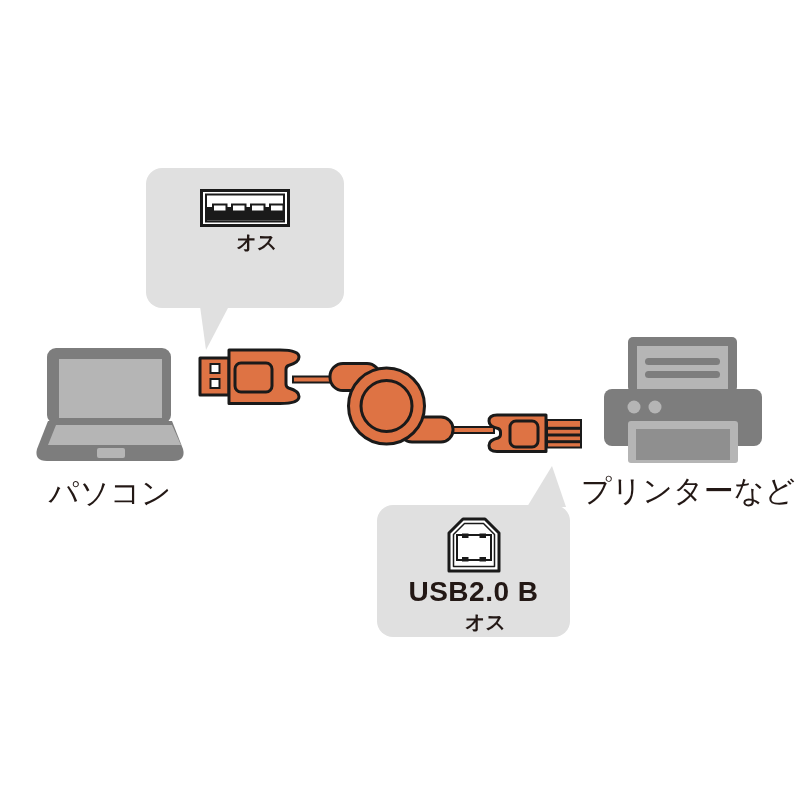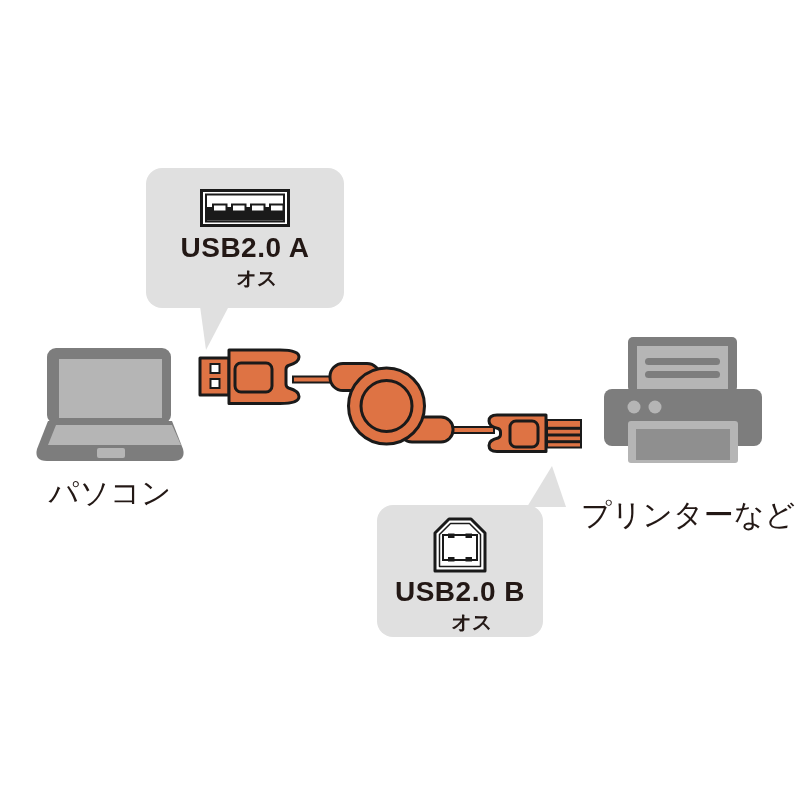--- a/index.html
+++ b/index.html
@@ -21,31 +21,31 @@
   .wframe{fill:#ffffff;stroke:var(--outline);}
   .contact-dark{fill:var(--outline);}
   .stripe{stroke:var(--outline);stroke-width:3;}
   
   .bubble{
     position:absolute;background:var(--callout_bg);border-radius:16px;
     display:flex;flex-direction:column;align-items:center;
     color:var(--label_text);box-sizing:border-box;
   }
   .bubble-a{left:146px;top:168px;width:198px;height:140px;padding-top:21px;}
-  .bubble-b{left:377px;top:505px;width:166px;height:132px;padding-top:12px;}
+  .bubble-b{left:377px;top:505px;width:193px;height:132px;padding-top:12px;}
   .bubble .line1{font-size:28px;font-weight:bold;line-height:30px;margin-top:6px;letter-spacing:0.5px;}
   .bubble .line2{font-size:20px;font-weight:bold;line-height:30px;margin-left:24px;}
   .bubble-b .line1{margin-top:4px;}
   
   .device-label{
     position:absolute;font-size:30px;font-weight:normal;
     color:var(--label_text);text-align:center;white-space:nowrap;
   }
   .label-computer{left:15px;top:473px;width:190px;}
-  .label-printer{left:578px;top:495px;width:220px;}
+  .label-printer{left:578px;top:471px;width:220px;}
 </style>
 </head>
 <body>
 
 <div class="canvas">
 
   <svg class="art" viewBox="0 0 800 800" aria-hidden="true">
 
     <polygon class="fill-tail" points="200,306 206,350 229,306"></polygon>
     <polygon class="fill-tail" points="527,507 552,466 566,507"></polygon>
@@ -99,21 +99,20 @@
   <div class="bubble bubble-a">
     <svg width="90" height="38" viewBox="0 0 90 38" aria-hidden="true">
       <rect class="wframe" x="1.5" y="1.5" width="87" height="35" stroke-width="3"></rect>
       <rect class="wframe" x="6" y="5.5" width="78" height="27" stroke-width="2"></rect>
       <rect class="contact-dark" x="7" y="18" width="76" height="13.5"></rect>
       <rect class="wframe" x="13" y="15.5" width="13.5" height="7" stroke-width="2"></rect>
       <rect class="wframe" x="32" y="15.5" width="13.5" height="7" stroke-width="2"></rect>
       <rect class="wframe" x="51" y="15.5" width="13.5" height="7" stroke-width="2"></rect>
       <rect class="wframe" x="70" y="15.5" width="13.5" height="7" stroke-width="2"></rect>
     </svg>
-    <div class="line1">USB2.0 A</div>
     <div class="line2">オス</div>
   </div>
 
   <div class="bubble bubble-b">
     <svg width="54" height="56" viewBox="0 0 54 56" aria-hidden="true">
       <path class="wframe" stroke-width="3" stroke-linejoin="round" d="M16,2 L38,2 L52,16 L52,54 L2,54 L2,16 Z"></path>
       <path class="wframe" stroke-width="1.5" stroke-linejoin="round" d="M17.5,6.5 L36.5,6.5 L47.5,17.5 L47.5,49.5 L6.5,49.5 L6.5,17.5 Z"></path>
       <rect class="wframe" x="10" y="18" width="34" height="25" stroke-width="2"></rect>
       <rect class="contact-dark" x="15" y="16.5" width="6.5" height="4.5"></rect>
       <rect class="contact-dark" x="32.5" y="16.5" width="6.5" height="4.5"></rect>

